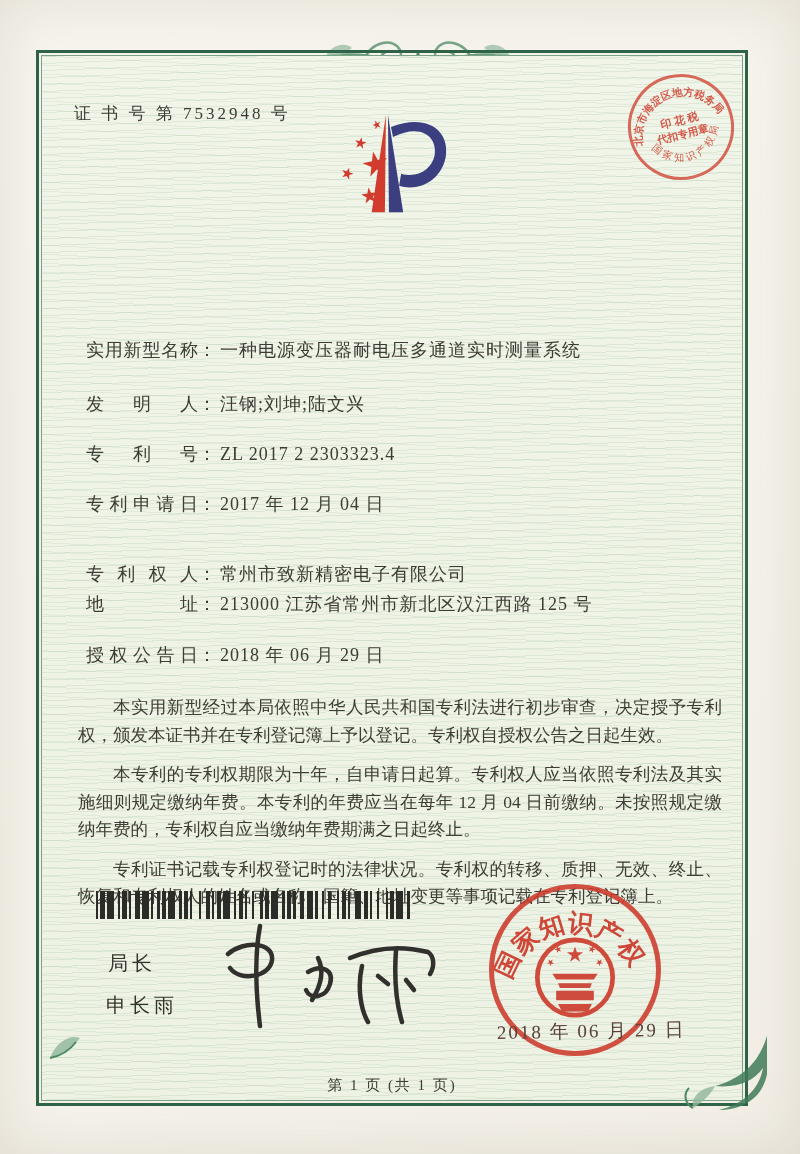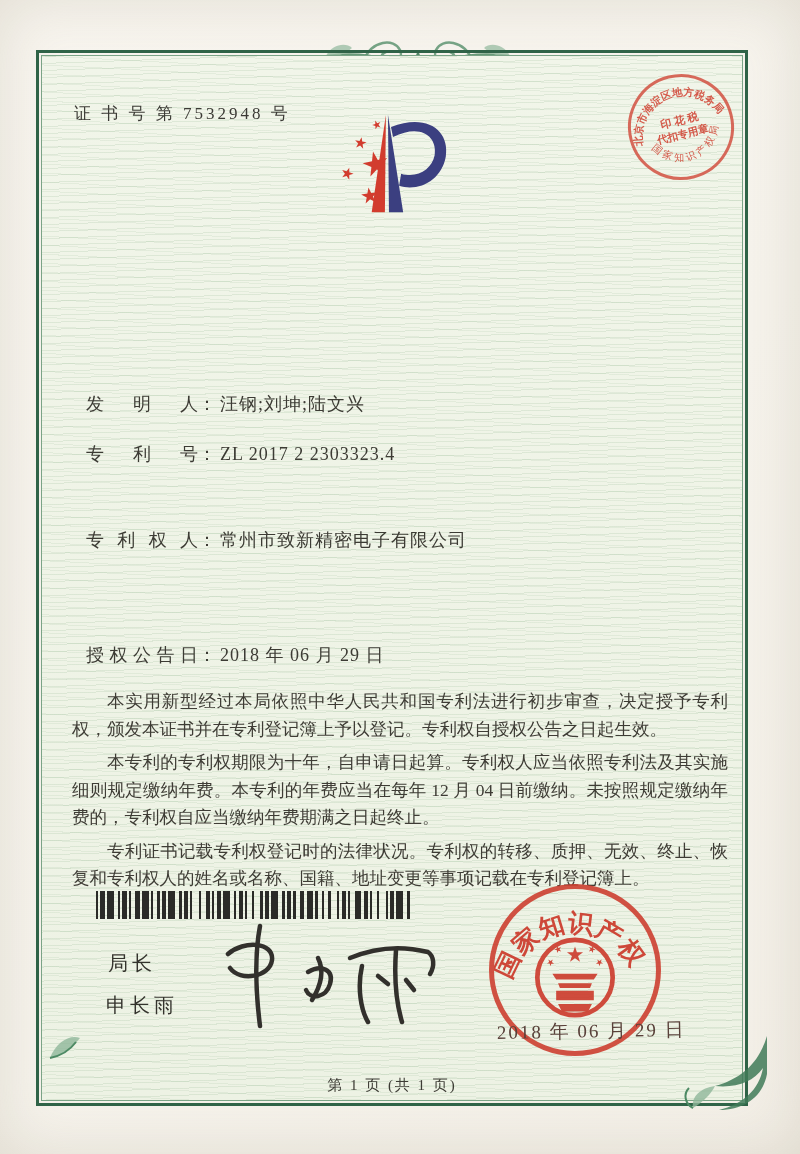--- a/index.html
+++ b/index.html
@@ -35,21 +35,21 @@
     left:36px;top:228px;width:712px;text-align:center;
     font-size:42px;font-weight:bold;letter-spacing:9px;color:#2b2a26;
   }
   .frow{position:absolute;left:86px;white-space:nowrap;font-size:18px;color:#3c3b34;}
   .flabel{display:inline-block;width:112px;text-align:justify;text-align-last:justify;vertical-align:bottom;}
   .fcolon{display:inline-block;margin-right:4px;}
   .fvalue{letter-spacing:1px;}
   .grant-no{position:absolute;left:437px;white-space:nowrap;font-size:17px;color:#3c3b34;}
   .grant-no .flabel{width:106px;}
   .paras{left:66px;top:682px;width:668px;font-size:17.5px;line-height:27.5px;color:#3e3c35;text-align:justify;}
-  .paras p{margin:6px;text-indent:2em;}
+  .paras p{margin:12px;text-indent:2em;}
   .barcode{left:96px;top:891px;width:316px;height:28px;display:flex;overflow:hidden;align-items:stretch;}
   .bc-bar{background:#2b2b28;height:100%;flex:none;}
   .bc-space{flex:none;}
   .officer-title{left:108px;top:950px;font-size:20px;letter-spacing:4px;color:#34332d;}
   .officer-name{left:106px;top:992px;font-size:20px;letter-spacing:4px;color:#34332d;}
   .signature{left:200px;top:922px;width:240px;height:108px;}
   .footer{left:36px;top:1076px;width:712px;text-align:center;font-size:15px;letter-spacing:2px;color:#3c3b34;}
   
   .seal{
     left:489px;top:884px;width:172px;height:172px;border-radius:50%;
@@ -129,28 +129,37 @@
       </text>
       <text font-size="10" fill="#d14a3a" opacity="0.9" letter-spacing="3">
         <textPath href="#taxbottom" startOffset="6">国家知识产权局</textPath>
       </text>
       <text x="50" y="47" text-anchor="middle" font-size="11" font-weight="bold" fill="#d14a3a" opacity="0.92">印 花 税</text>
       <text x="50" y="61" text-anchor="middle" font-size="10.5" font-weight="bold" fill="#d14a3a" opacity="0.92">代扣专用章</text>
     </svg>
   </div>
 
 
+  <div class="frow" style="top:338px;">
+    <span class="flabel">实用新型名称</span><span class="fcolon">：</span><span class="fvalue">一种电源变压器耐电压多通道实时测量系统</span>
+  </div>
   <div class="frow" style="top:392px;">
     <span class="flabel">发明人</span><span class="fcolon">：</span><span class="fvalue">汪钢;刘坤;陆文兴</span>
   </div>
   <div class="frow" style="top:442px;">
     <span class="flabel">专利号</span><span class="fcolon">：</span><span class="fvalue">ZL 2017 2 2303323.4</span>
   </div>
-  <div class="frow" style="top:528px;">
+  <div class="frow" style="top:492px;">
+    <span class="flabel">专利申请日</span><span class="fcolon">：</span><span class="fvalue">2017 年 12 月 04 日</span>
+  </div>
+  <div class="frow" style="top:562px;">
     <span class="flabel">专利权人</span><span class="fcolon">：</span><span class="fvalue">常州市致新精密电子有限公司</span>
+  </div>
+  <div class="frow" style="top:592px;">
+    <span class="flabel">地址</span><span class="fcolon">：</span><span class="fvalue">213000 江苏省常州市新北区汉江西路 125 号</span>
   </div>
   <div class="frow" style="top:643px;">
     <span class="flabel">授权公告日</span><span class="fcolon">：</span><span class="fvalue">2018 年 06 月 29 日</span>
   </div>
 
   <div class="abs paras">
     <p>本实用新型经过本局依照中华人民共和国专利法进行初步审查，决定授予专利权，颁发本证书并在专利登记簿上予以登记。专利权自授权公告之日起生效。</p>
     <p>本专利的专利权期限为十年，自申请日起算。专利权人应当依照专利法及其实施细则规定缴纳年费。本专利的年费应当在每年 12 月 04 日前缴纳。未按照规定缴纳年费的，专利权自应当缴纳年费期满之日起终止。</p>
     <p>专利证书记载专利权登记时的法律状况。专利权的转移、质押、无效、终止、恢复和专利权人的姓名或名称、国籍、地址变更等事项记载在专利登记簿上。</p>
   </div>

